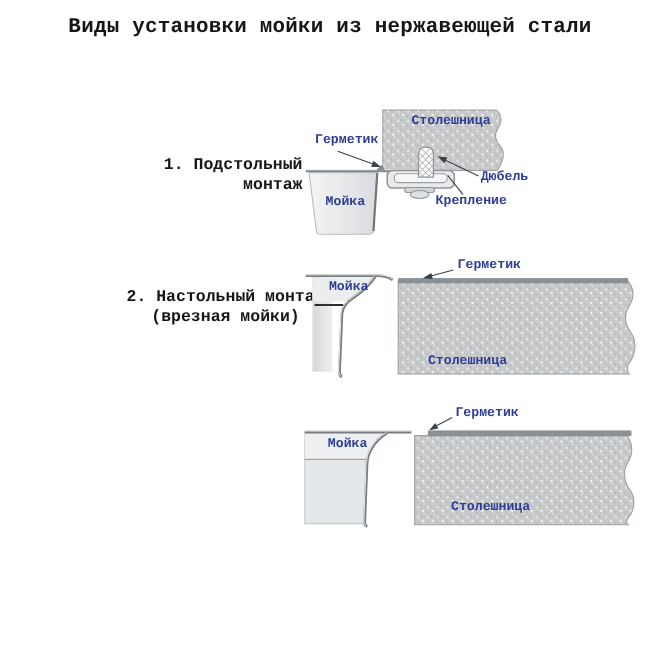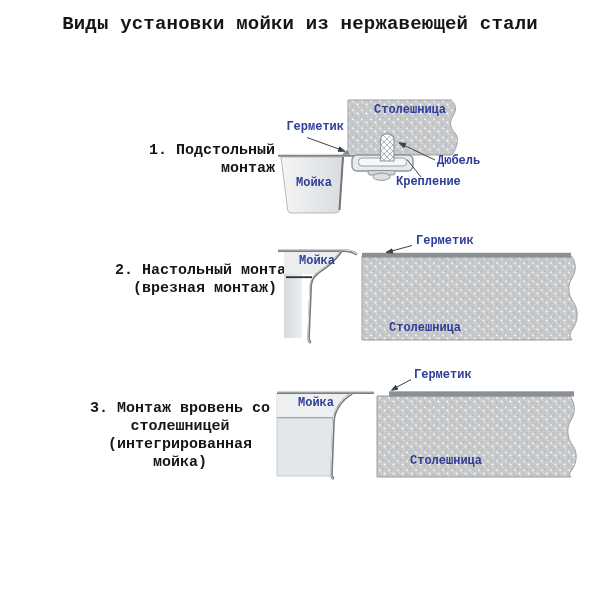--- a/index.html
+++ b/index.html
@@ -86,21 +86,21 @@
     <span class="lbl" style="left:284px;top:121px;width:60px;text-align:right;">Герметик</span>
     <span class="lbl" style="left:371px;top:104px;width:78px;text-align:center;">Столешница</span>
     <span class="lbl" style="left:295px;top:177px;width:38px;text-align:center;">Мойка</span>
     <span class="lbl" style="left:437px;top:155px;width:52px;text-align:left;">Дюбель</span>
     <span class="lbl" style="left:396px;top:176px;width:72px;text-align:left;">Крепление</span>
   </div>
 
   <div class="section">
     <div class="heading" style="left:110px;top:262px;width:190px;">
       <div>2. Настольный монтаж</div>
-      <div>(врезная монтаж)</div>
+      <div>(врезная мойки)</div>
     </div>
 
     <svg style="left:255px;top:233px;" width="330" height="117" viewBox="255 233 330 117">
       <defs>
         <pattern id="sp2" width="9" height="9" patternUnits="userSpaceOnUse">
           <rect width="9" height="9" fill="#c6c8ca"></rect>
           <circle cx="2" cy="2.2" r="1" fill="#f2f3f4"></circle>
           <circle cx="6.5" cy="5.5" r="1" fill="#ffffff"></circle>
           <circle cx="4.8" cy="1.1" r="0.7" fill="#aaadaf"></circle>
           <circle cx="1.4" cy="6.6" r="0.8" fill="#b3b6b8"></circle>
@@ -133,24 +133,20 @@
         <polygon points="386,252.5 391.8,248.9 392.8,253.1"></polygon>
       </g>
     </svg>
 
     <span class="lbl" style="left:416px;top:235px;width:60px;text-align:left;">Герметик</span>
     <span class="lbl" style="left:297px;top:255px;width:40px;text-align:center;">Мойка</span>
     <span class="lbl" style="left:386px;top:322px;width:78px;text-align:center;">Столешница</span>
   </div>
 
   <div class="section">
-    <div class="heading" style="left:82px;top:400px;width:196px;">
-      <div>3. Монтаж вровень со столешницей</div>
-      <div>(интегрированная мойка)</div>
-    </div>
 
     <svg style="left:255px;top:365px;" width="330" height="125" viewBox="255 365 330 125">
       <defs>
         <pattern id="sp3" width="9" height="9" patternUnits="userSpaceOnUse">
           <rect width="9" height="9" fill="#c6c8ca"></rect>
           <circle cx="2" cy="2.2" r="1" fill="#f2f3f4"></circle>
           <circle cx="6.5" cy="5.5" r="1" fill="#ffffff"></circle>
           <circle cx="4.8" cy="1.1" r="0.7" fill="#aaadaf"></circle>
           <circle cx="1.4" cy="6.6" r="0.8" fill="#b3b6b8"></circle>
           <circle cx="7.6" cy="8.1" r="0.7" fill="#eceded"></circle>

